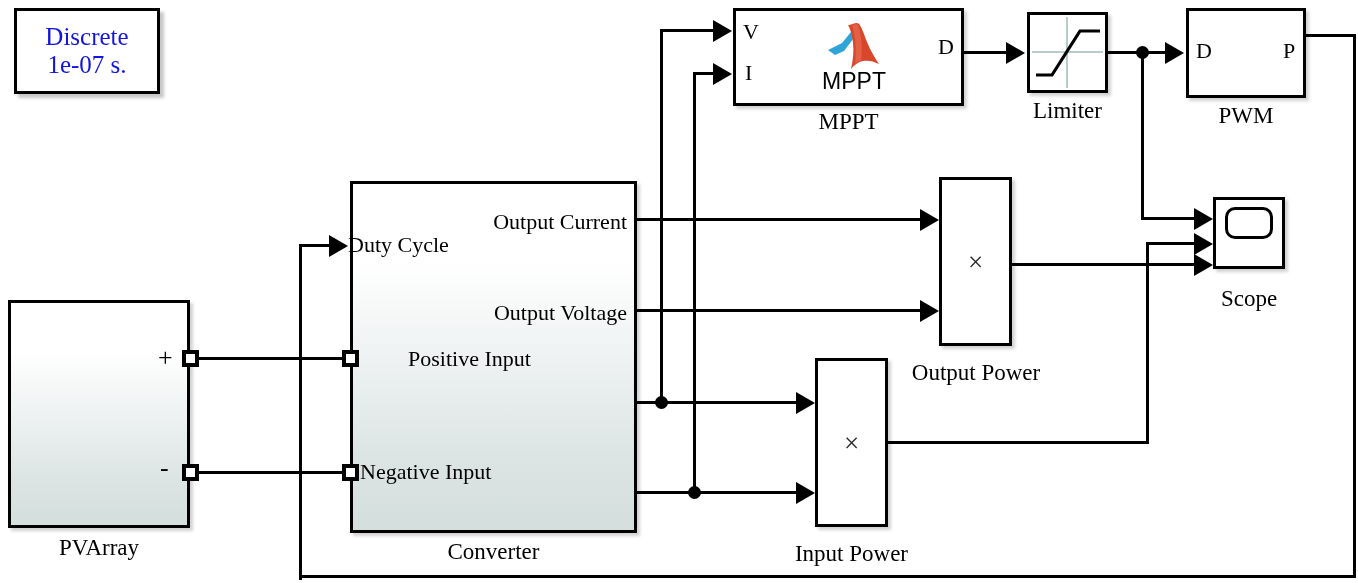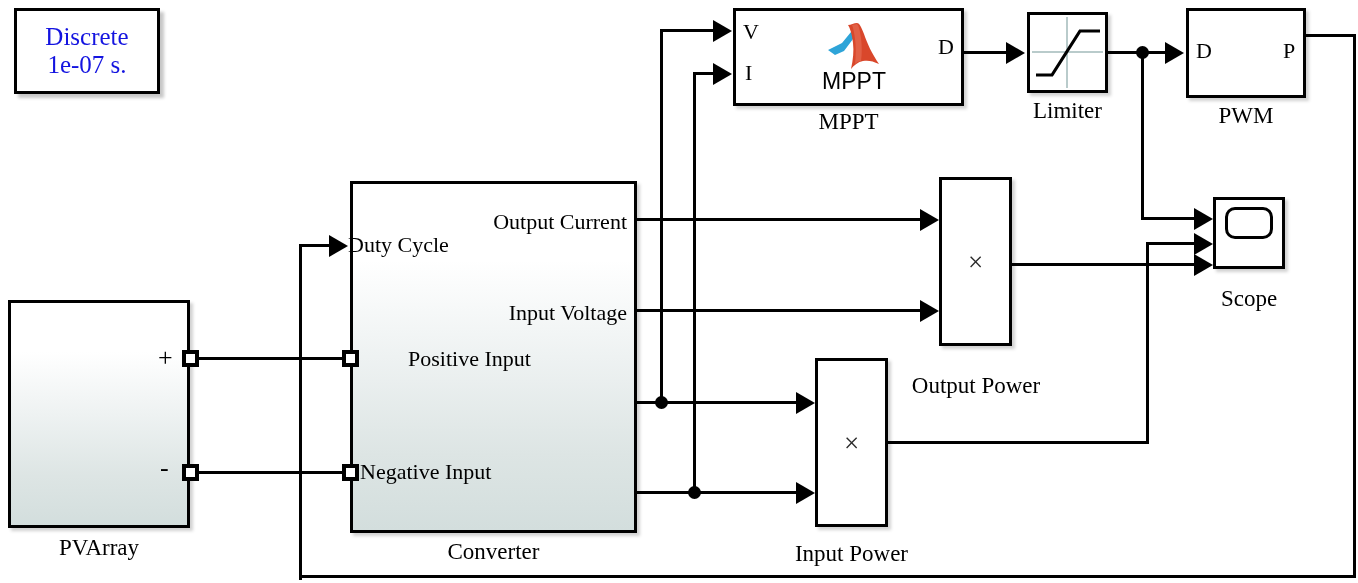--- a/index.html
+++ b/index.html
@@ -146,21 +146,21 @@
   <div class="sqport" style="left:182px; top:464px;">
       <i></i>
     </div>
   <div class="cap" style="left:8px; top:536px; width:182px;">PVArray</div>
 
   <div class="blk grad" style="left:350px; top:181px; width:287px; height:352px;"></div>
   <div class="plabel" style="left:348px; top:234px;">Duty Cycle</div>
   <div class="plabel" style="left:360px; top:348px;margin-left:48px;">Positive Input</div>
   <div class="plabel" style="left:360px; top:461px;">Negative Input</div>
   <div class="plabel r" style="left:387px; top:211px; width:240px;">Output Current</div>
-  <div class="plabel r" style="left:387px; top:302px; width:240px;">Input Voltage</div>
+  <div class="plabel r" style="left:387px; top:302px; width:240px;">Output Voltage</div>
   <div class="sqport" style="left:342px; top:350px;">
       <i></i>
     </div>
   <div class="sqport" style="left:342px; top:464px;">
       <i></i>
     </div>
   <div class="cap" style="left:350px; top:540px; width:287px;">Converter</div>
 
   <div class="blk" style="left:733px; top:8px; width:231px; height:98px;"></div>
   <div class="plabel" style="left:743px; top:21px;">V</div>
@@ -188,21 +188,21 @@
   </div>
   <div class="cap" style="left:1007px; top:99px; width:121px;">Limiter</div>
 
   <div class="blk" style="left:1186px; top:8px; width:120px; height:90px;"></div>
   <div class="plabel" style="left:1196px; top:40px;">D</div>
   <div class="plabel" style="left:1283px; top:40px;">P</div>
   <div class="cap" style="left:1186px; top:104px; width:120px;">PWM</div>
 
   <div class="blk" style="left:939px; top:177px; width:73px; height:169px;"></div>
   <div class="mulx" style="left:939px; top:249px; width:73px; text-align:center;">×</div>
-  <div class="cap" style="left:885px; top:361px; width:182px;margin-top:13px;">Output Power</div>
+  <div class="cap" style="left:885px; top:361px; width:182px;">Output Power</div>
 
   <div class="blk" style="left:815px; top:358px; width:73px; height:169px;"></div>
   <div class="mulx" style="left:815px; top:430px; width:73px; text-align:center;">×</div>
   <div class="cap" style="left:770px; top:542px; width:163px;">Input Power</div>
 
   <div class="blk" style="left:1213px; top:197px; width:72px; height:72px;"></div>
   <div class="scopescreen" style="left:1225px; top:207px; width:48px; height:32px;"></div>
   <div class="cap" style="left:1193px; top:287px; width:112px;">Scope</div>
 
   <div class="wire wh" style="left:196px; top:357px; width:148px;"></div>

